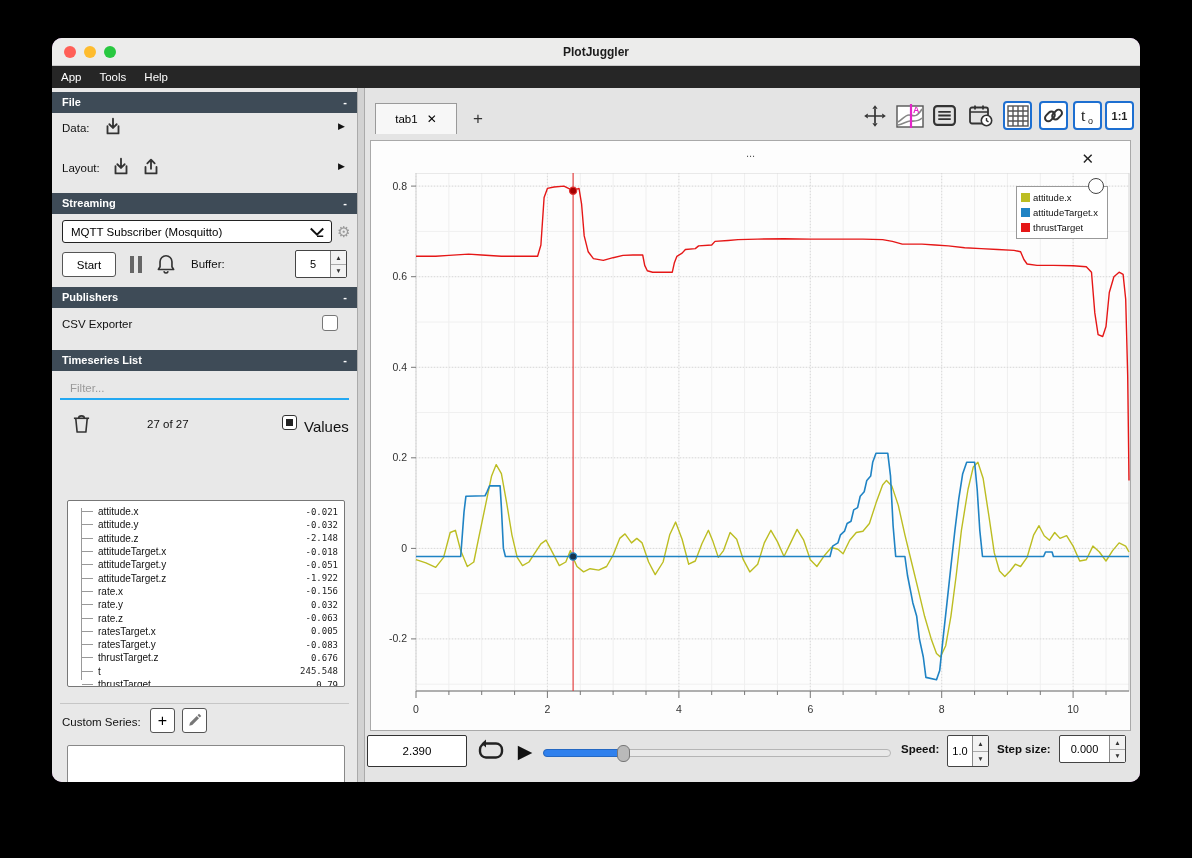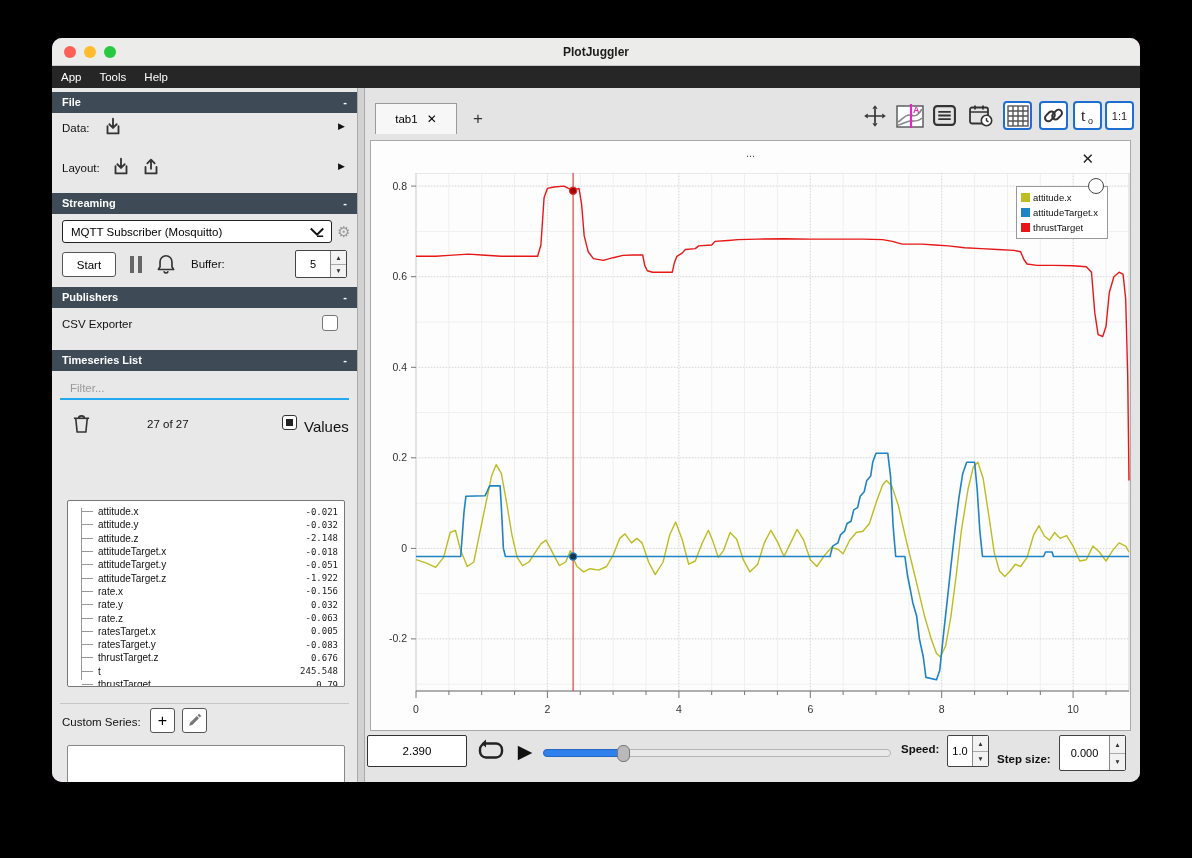--- a/index.html
+++ b/index.html
@@ -335,21 +335,21 @@
           </g>
         </svg>
     </div>
     <div class="tbtn active" style="left:708px;">
       <svg width="22" height="22" viewBox="0 0 22 22">
           <text x="4" y="16" font-size="16" fill="#222" font-family="Liberation Serif, serif">t</text>
           <text x="11" y="19" font-size="9" fill="#222" font-family="Liberation Sans, sans-serif">o</text>
         </svg>
     </div>
     <div class="tbtn active" style="left:740px;">
-      <span style="font-size:11px;font-weight:normal;color:#222;">1:1</span>
+      <span style="font-size:11px;font-weight:bold;color:#222;">1:1</span>
     </div>
 
     <div id="plot-card">
       <div id="plot-title">...</div>
       <div id="plot-close">✕</div>
 
       <div id="plot-svg-wrap">
         <svg id="plot-svg" width="761" height="559" viewBox="-45 0 761 559">
             <line x1="0.0" y1="0" x2="0.0" y2="518" stroke="#efefef" stroke-width="1"></line>
             <line x1="32.9" y1="0" x2="32.9" y2="518" stroke="#efefef" stroke-width="1"></line>
@@ -482,22 +482,22 @@
         <div class="handle" id="slider-handle" style="left: calc(23% - 6px);"></div>
       </div>
       <div class="pb-label" style="left:536px;">Speed:</div>
       <div class="spinbox" style="left:582px;top:2px;width:42px;height:32px;">
         <div class="spin-val">1.0</div>
         <div class="spin-arrows">
             <div>▲</div>
             <div>▼</div>
           </div>
       </div>
-      <div class="pb-label" style="left:632px;margin-top:10px;">Step size:</div>
-      <div class="spinbox" style="left:694px;top:2px;width:67px;height:36px;">
+      <div class="pb-label" style="left:632px;">Step size:</div>
+      <div class="spinbox" style="left:694px;top:2px;width:67px;height:28px;">
         <div class="spin-val">0.000</div>
         <div class="spin-arrows">
             <div>▲</div>
             <div>▼</div>
           </div>
       </div>
     </div>
   </div>
 </div>
 

